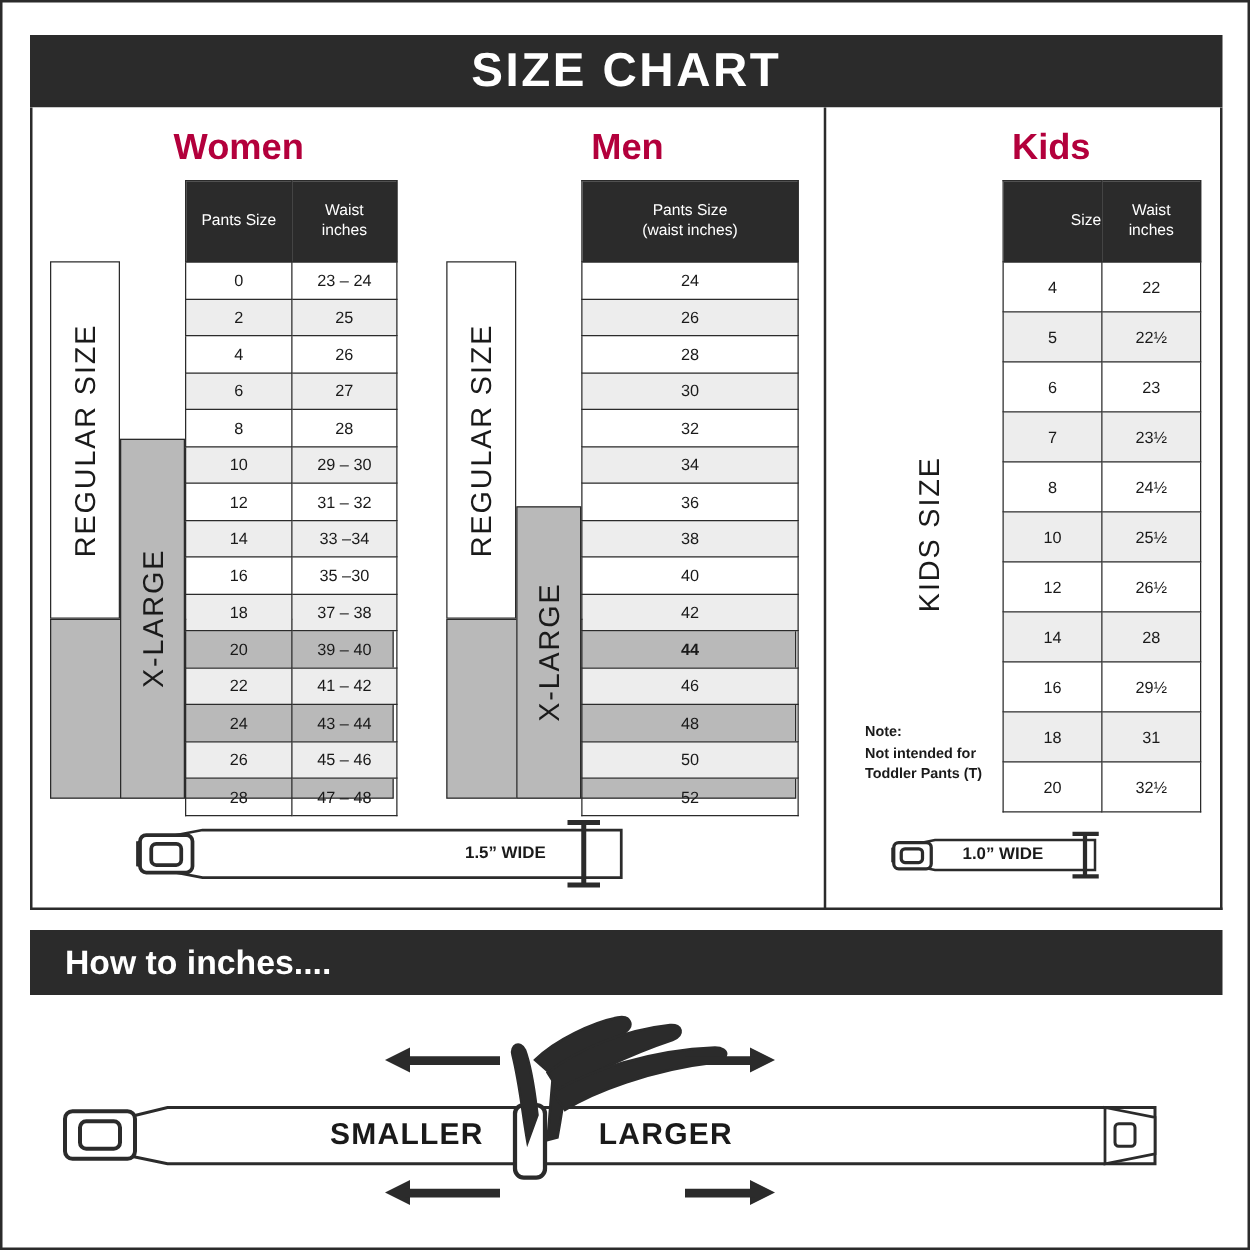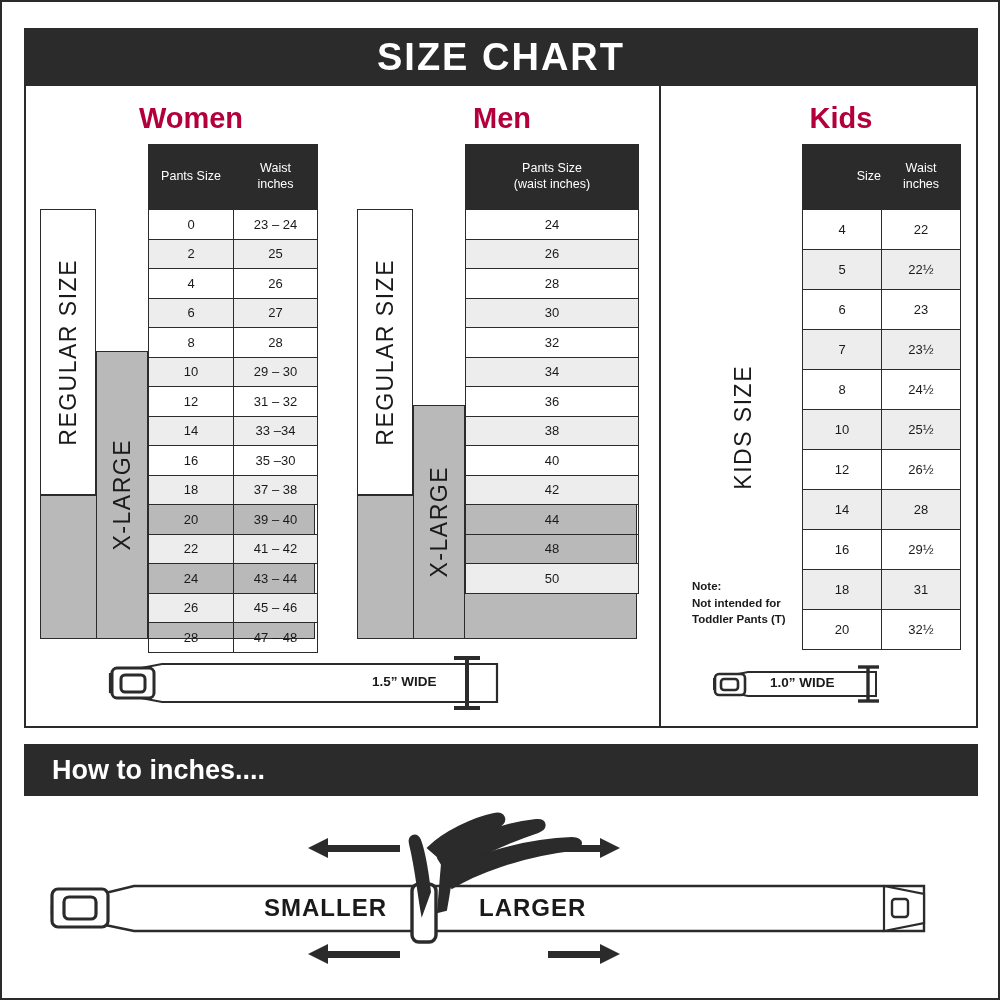--- a/index.html
+++ b/index.html
@@ -305,27 +305,33 @@
         <tr>
           <td class="alt" style="height: 28.5px;">38</td>
         </tr>
         <tr>
           <td style="height: 28.5px;">40</td>
         </tr>
         <tr>
           <td class="alt" style="height: 28.5px;">42</td>
         </tr>
         <tr>
-          <td style="height: 28.5px;">44</td>
+          <td style="height: 28.5px; font-weight: bold;">44</td>
+        </tr>
+        <tr>
+          <td class="alt" style="height: 28.5px;">46</td>
         </tr>
         <tr>
           <td style="height: 28.5px; margin-left: 28px;">48</td>
         </tr>
         <tr>
           <td class="alt" style="height: 28.5px;">50</td>
+        </tr>
+        <tr>
+          <td style="height: 28.5px;">52</td>
         </tr>
       </tbody>
   </table>
 
   <div class="sec-title" style="left:708px; top:100px; width:262px;">Kids</div>
 
   <div class="vlabel kids" style="left:686px; top:300px; width:110px; height:250px;">
     <span>KIDS SIZE</span>
   </div>
 

